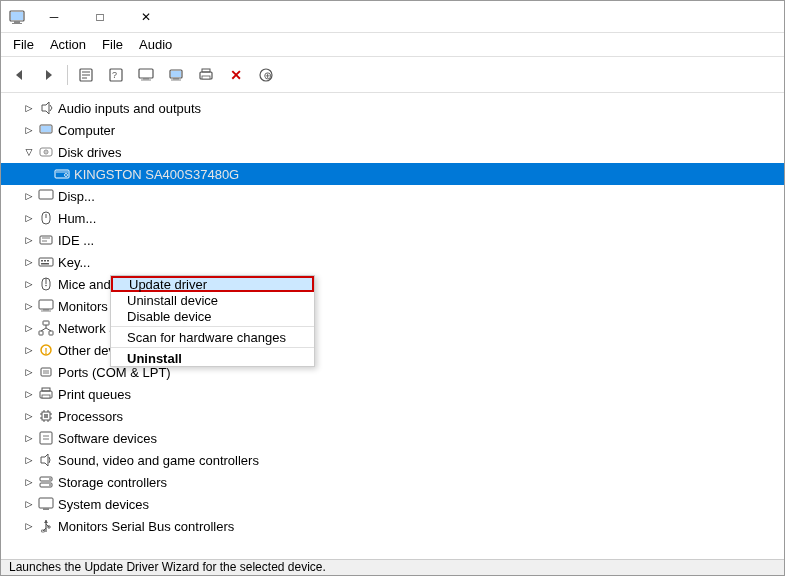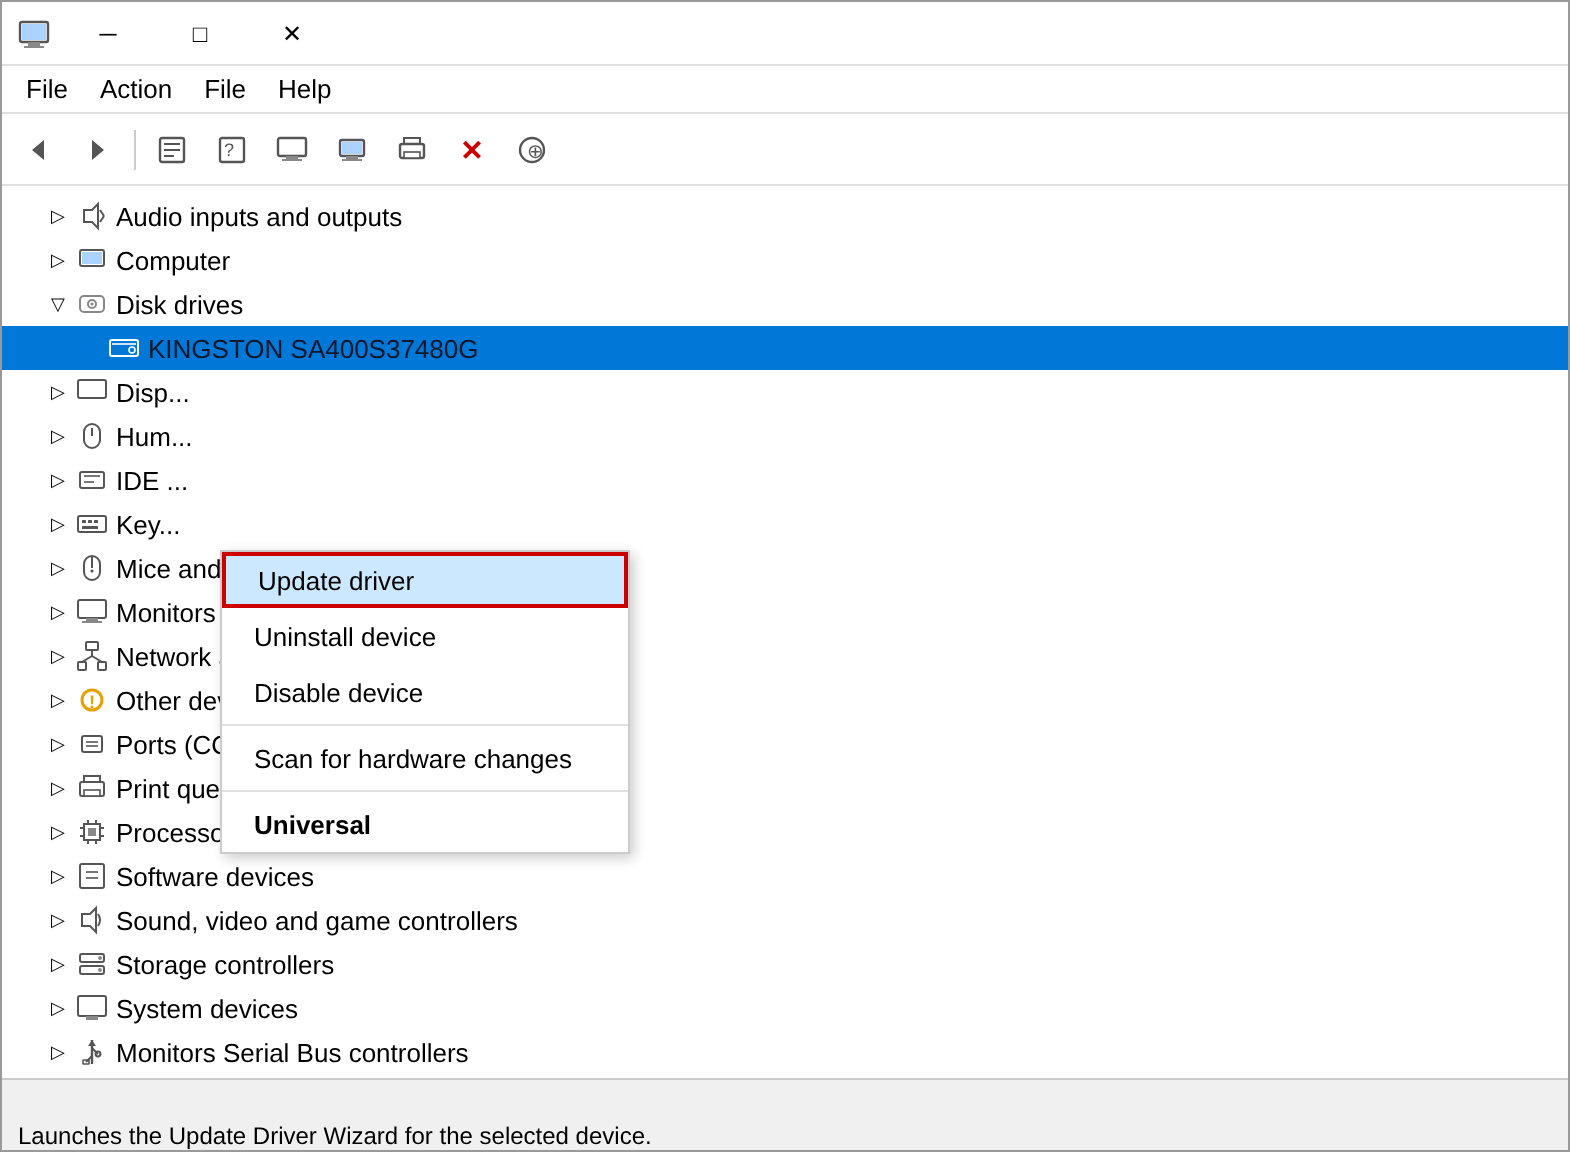--- a/index.html
+++ b/index.html
@@ -121,21 +121,21 @@
     }
     .tree-item {
       display: flex;
       align-items: center;
       height: 22px;
       padding-left: 4px;
       cursor: pointer;
       white-space: nowrap;
       user-select: none;
     }
-    .tree-item.selected { background: #0078d7; color: #0f172a; }
+    .tree-item.selected { background: #0078d7; color: #e5e5e5; }
     .expand-icon {
       width: 16px;
       height: 16px;
       display: flex;
       align-items: center;
       justify-content: center;
       font-size: 9px;
       flex-shrink: 0;
     }
     .node-icon {
@@ -146,42 +146,42 @@
       align-items: center;
       justify-content: center;
       flex-shrink: 0;
     }
     .tree-label {
       font-size: 13px;
     }
     .indent-1 { padding-left: 20px; }
     .indent-2 { padding-left: 36px; }
     .status-bar {
-      height: 36px;
+      height: 16px;
       background: #f0f0f0;
       border-top: 1px solid #ccc;
       display: flex;
-      align-items: flex-end;
+      align-items: flex-start;
       padding: 0 8px;
       font-size: 12px;
       flex-shrink: 0;
     }
     
     .context-menu {
       position: absolute;
       left: 109px;
       top: 182px;
       width: 205px;
       background: #fff;
       border: 1px solid #ccc;
       box-shadow: 2px 2px 6px rgba(0,0,0,0.2);
       z-index: 100;
     }
     .context-menu-item {
-      height: 28px;
+      height: 16px;
       display: flex;
       align-items: center;
       padding: 0 16px;
       cursor: pointer;
       font-size: 13px;
     }
     .context-menu-item.active-item {
       background: #cce8ff;
       border: 2px solid #cc0000;
     }
@@ -227,21 +227,21 @@
       <button class="title-btn">─</button>
       <button class="title-btn">□</button>
       <button class="title-btn close">✕</button>
     </div>
   </div>
 
   <div class="menu-bar">
     <div class="menu-item">File</div>
     <div class="menu-item">Action</div>
     <div class="menu-item">File</div>
-    <div class="menu-item">Help</div>
+    <div class="menu-item">Audio</div>
   </div>
 
   <div class="toolbar">
     <button class="toolbar-btn">
       <svg width="14" height="14" viewBox="0 0 14 14">
           <polygon points="10,2 4,7 10,12" fill="#555"></polygon>
         </svg>
     </button>
     <button class="toolbar-btn">
       <svg width="14" height="14" viewBox="0 0 14 14">
@@ -560,21 +560,21 @@
       </div>
       <div class="context-menu-item">
         <span>Disable device</span>
       </div>
       <div class="context-menu-sep"></div>
       <div class="context-menu-item">
         <span>Scan for hardware changes</span>
       </div>
       <div class="context-menu-sep"></div>
       <div class="context-menu-item bold-item">
-        <span>Universal</span>
+        <span>Uninstall</span>
       </div>
     </div>
 
   </div>
 
   <div class="status-bar">
     <span>Launches the Update Driver Wizard for the selected device.</span>
   </div>
 </div>
 

